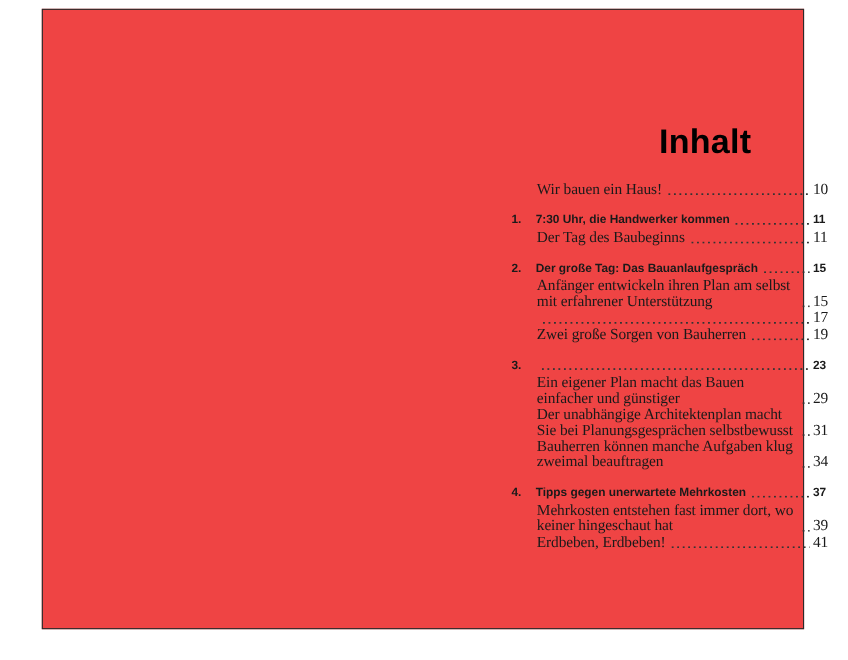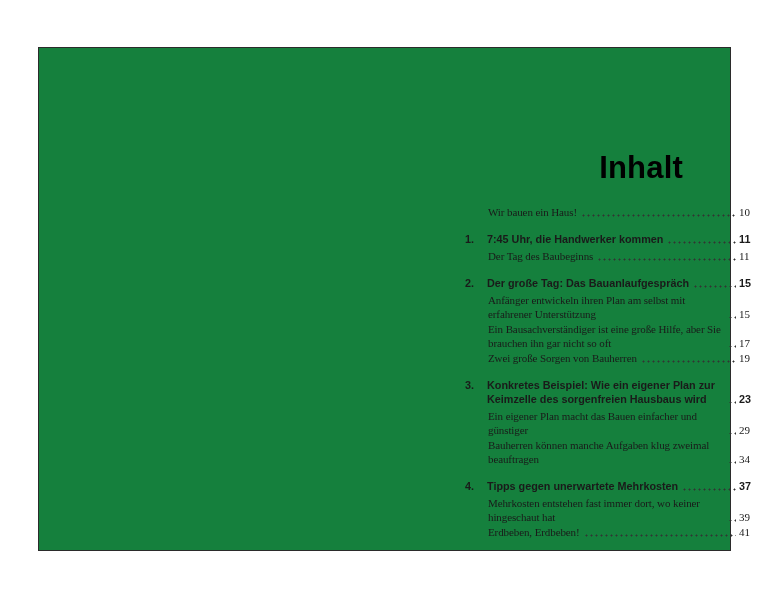--- a/index.html
+++ b/index.html
@@ -6,34 +6,34 @@
   html, body { background: #ffffff; }
   body {
     width: 771px; height: 600px;
     font-family: "Liberation Serif", serif;
     color: #1a1a1a;
     overflow: hidden;
   }
   .canvas { position: relative; width: 771px; height: 600px; background: #fff; }
   .frame {
     position: absolute; left: 38px; top: 8px;
-    width: 693px; height: 504px;
-    border: 1px solid #2b2b2b; background: #15803d; margin-top: 39px;
+    width: 693px; height: 564px;
+    border: 1px solid #2b2b2b; background: #ef4444;
   }
   .title {
     position: absolute; top: 102px; right: 47px;
     font-family: "Liberation Sans", sans-serif;
     font-weight: 700; font-size: 31px; color: #000;
     letter-spacing: 0.2px;
   }
   .toc { position: absolute; left: 426px; top: 157px; width: 292px; }
   .row {
     display: flex; align-items: flex-end;
     margin-bottom: 1px;
-    font-size: 11px; line-height: 14px; letter-spacing: -0.1px;
+    font-size: 14px; line-height: 14px; letter-spacing: -0.1px;
     color: #1a1a1a;
   }
   .row .num { flex: 0 0 22px; align-self: flex-start; }
   .row .t { flex: 0 1 auto; }
   .row .leader {
     flex: 1 1 8px; min-width: 8px; height: 3px;
     margin: 0 3px 2px 4px;
     background-image: radial-gradient(circle, #333 0.9px, transparent 1.1px);
     background-size: 5px 3px;
     background-repeat: repeat-x;
@@ -61,21 +61,21 @@
 
       <div class="row intro">
         <span class="t">Wir bauen ein Haus!</span>
         <span class="leader"></span>
         <span class="pg">10</span>
       </div>
 
       <div class="group">
         <div class="row head">
           <span class="num">1.</span>
-          <span class="t">7:45 Uhr, die Handwerker kommen</span>
+          <span class="t">7:30 Uhr, die Handwerker kommen</span>
           <span class="leader"></span>
           <span class="pg">11</span>
         </div>
         <div class="row sub">
           <span class="t">Der Tag des Baubeginns</span>
           <span class="leader"></span>
           <span class="pg">11</span>
         </div>
       </div>
 
@@ -85,42 +85,45 @@
           <span class="t">Der große Tag: Das Bauanlaufgespräch</span>
           <span class="leader"></span>
           <span class="pg">15</span>
         </div>
         <div class="row sub">
           <span class="t">Anfänger entwickeln ihren Plan am selbst mit erfahrener Unterstützung</span>
           <span class="leader"></span>
           <span class="pg">15</span>
         </div>
         <div class="row sub">
-          <span class="t">Ein Bausachverständiger ist eine große Hilfe, aber Sie brauchen ihn gar nicht so oft</span>
           <span class="leader"></span>
           <span class="pg">17</span>
         </div>
         <div class="row sub">
           <span class="t">Zwei große Sorgen von Bauherren</span>
           <span class="leader"></span>
           <span class="pg">19</span>
         </div>
       </div>
 
       <div class="group">
         <div class="row head">
           <span class="num">3.</span>
-          <span class="t">Konkretes Beispiel: Wie ein eigener Plan zur Keimzelle des sorgenfreien Hausbaus wird</span>
           <span class="leader"></span>
           <span class="pg">23</span>
         </div>
         <div class="row sub">
           <span class="t">Ein eigener Plan macht das Bauen einfacher und günstiger</span>
           <span class="leader"></span>
           <span class="pg">29</span>
+        </div>
+        <div class="row sub">
+          <span class="t">Der unabhängige Architektenplan macht Sie bei Planungsgesprächen selbstbewusst</span>
+          <span class="leader"></span>
+          <span class="pg">31</span>
         </div>
         <div class="row sub">
           <span class="t">Bauherren können manche Aufgaben klug zweimal beauftragen</span>
           <span class="leader"></span>
           <span class="pg">34</span>
         </div>
       </div>
 
       <div class="group">
         <div class="row head">

